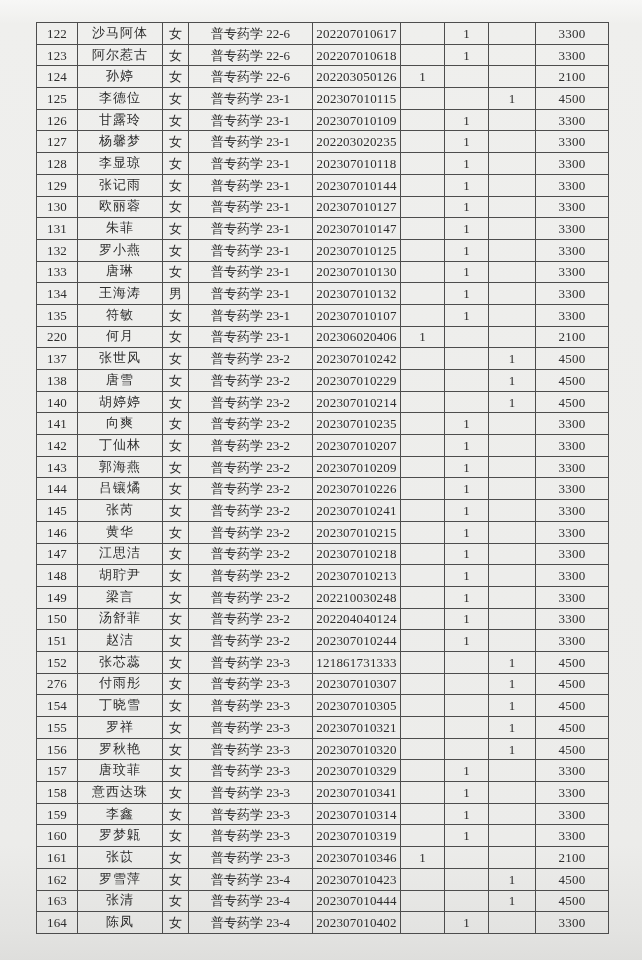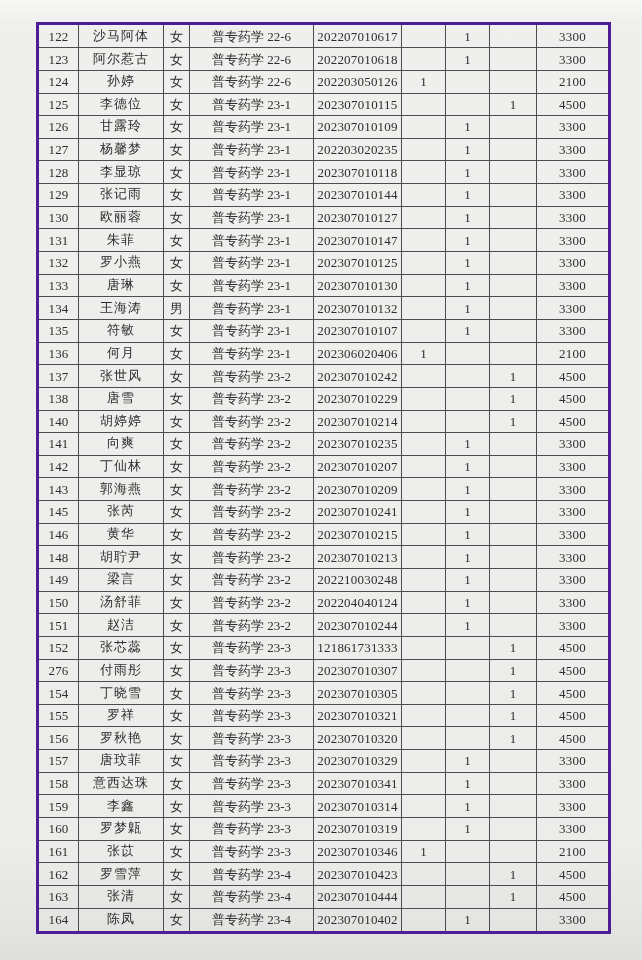--- a/index.html
+++ b/index.html
@@ -7,21 +7,21 @@
     width:642px;height:960px;position:relative;overflow:hidden;
     background:linear-gradient(180deg,#f7f7f6 0%,#efefed 2.5%,#ececea 88%,#e3e3e1 97%,#dededc 100%);
     font-family:"Liberation Serif","DejaVu Serif",serif;
   }
   .sheet{
     position:absolute;left:36px;top:22px;width:572px;height:912px;
   }
   table.roster{
     width:100%;height:100%;
     border-collapse:collapse;table-layout:fixed;
-    border:3px solid #4c1d95;
+    border:1px solid #4c1d95;
   }
   table.roster td{
     border:1px solid #4d4d4d;
     text-align:center;vertical-align:middle;
     font-size:13px;color:#2d2d2d;
     padding:0;overflow:hidden;white-space:nowrap;
     line-height:1;
   }
   td.cell-id, td.cell-no, td.cell-amt, td.cell-t1, td.cell-t2, td.cell-t3{
     font-size:13.5px;letter-spacing:.2px;color:#333;
@@ -193,21 +193,21 @@
           <td class="cell-name">符敏</td>
           <td class="cell-sex">女</td>
           <td class="cell-cls">普专药学 23-1</td>
           <td class="cell-id">202307010107</td>
           <td class="cell-t1"></td>
           <td class="cell-t2">1</td>
           <td class="cell-t3"></td>
           <td class="cell-amt">3300</td>
         </tr>
         <tr>
-          <td class="cell-no">136</td>
+          <td class="cell-no">220</td>
           <td class="cell-name">何月</td>
           <td class="cell-sex">女</td>
           <td class="cell-cls">普专药学 23-1</td>
           <td class="cell-id">202306020406</td>
           <td class="cell-t1">1</td>
           <td class="cell-t2"></td>
           <td class="cell-t3"></td>
           <td class="cell-amt">2100</td>
         </tr>
         <tr>
@@ -270,36 +270,58 @@
           <td class="cell-name">郭海燕</td>
           <td class="cell-sex">女</td>
           <td class="cell-cls">普专药学 23-2</td>
           <td class="cell-id">202307010209</td>
           <td class="cell-t1"></td>
           <td class="cell-t2">1</td>
           <td class="cell-t3"></td>
           <td class="cell-amt">3300</td>
         </tr>
         <tr>
+          <td class="cell-no">144</td>
+          <td class="cell-name">吕镶燏</td>
+          <td class="cell-sex">女</td>
+          <td class="cell-cls">普专药学 23-2</td>
+          <td class="cell-id">202307010226</td>
+          <td class="cell-t1"></td>
+          <td class="cell-t2">1</td>
+          <td class="cell-t3"></td>
+          <td class="cell-amt">3300</td>
+        </tr>
+        <tr>
           <td class="cell-no">145</td>
           <td class="cell-name">张芮</td>
           <td class="cell-sex">女</td>
           <td class="cell-cls">普专药学 23-2</td>
           <td class="cell-id">202307010241</td>
           <td class="cell-t1"></td>
           <td class="cell-t2">1</td>
           <td class="cell-t3"></td>
           <td class="cell-amt">3300</td>
         </tr>
         <tr>
           <td class="cell-no">146</td>
           <td class="cell-name">黄华</td>
           <td class="cell-sex">女</td>
           <td class="cell-cls">普专药学 23-2</td>
           <td class="cell-id">202307010215</td>
+          <td class="cell-t1"></td>
+          <td class="cell-t2">1</td>
+          <td class="cell-t3"></td>
+          <td class="cell-amt">3300</td>
+        </tr>
+        <tr>
+          <td class="cell-no">147</td>
+          <td class="cell-name">江思洁</td>
+          <td class="cell-sex">女</td>
+          <td class="cell-cls">普专药学 23-2</td>
+          <td class="cell-id">202307010218</td>
           <td class="cell-t1"></td>
           <td class="cell-t2">1</td>
           <td class="cell-t3"></td>
           <td class="cell-amt">3300</td>
         </tr>
         <tr>
           <td class="cell-no">148</td>
           <td class="cell-name">胡聍尹</td>
           <td class="cell-sex">女</td>
           <td class="cell-cls">普专药学 23-2</td>

